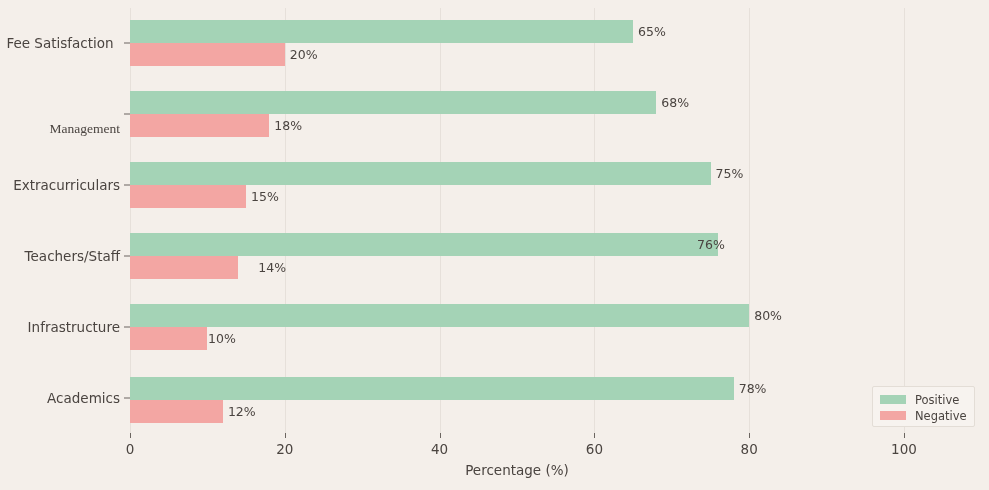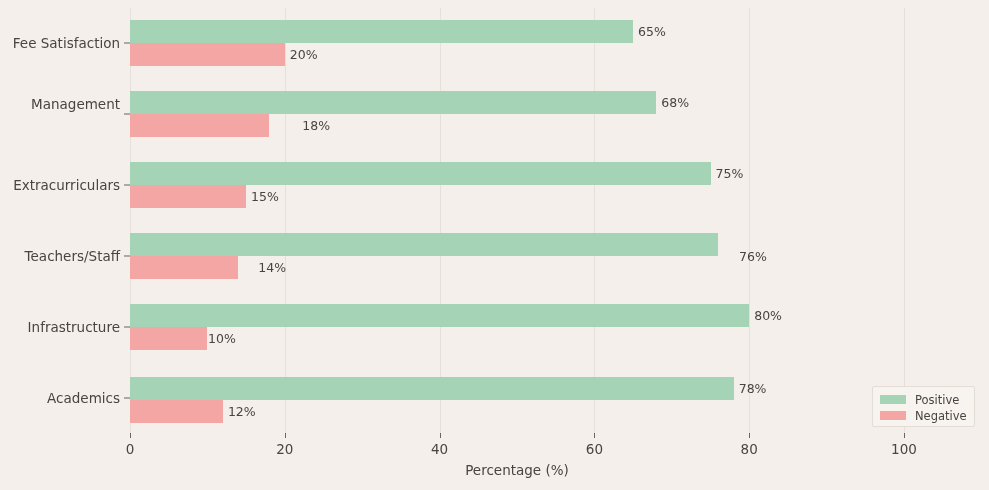--- a/index.html
+++ b/index.html
@@ -170,57 +170,57 @@
           <div class="bar-label negative" style="left: 92.88px;">12%</div>
         </div>
         <div class="bar-group" style="top: 295.75px; height: 46px;">
           <div class="bar positive" style="width: 619.2px; background: rgb(164, 211, 182);"></div>
           <div class="bar-label positive" style="left: 619.2px;">80%</div>
           <div class="bar negative" style="width: 77.4px; background: rgb(243, 166, 163);"></div>
           <div class="bar-label negative" style="left: 73px;">10%</div>
         </div>
         <div class="bar-group" style="top: 224.917px; height: 46px;">
           <div class="bar positive" style="width: 588.24px; background: rgb(164, 211, 182);"></div>
-          <div class="bar-label positive" style="left: 604px; margin-top: 12px;">76%</div>
+          <div class="bar-label positive" style="left: 562px;">76%</div>
           <div class="bar negative" style="width: 108.36px; background: rgb(243, 166, 163);"></div>
           <div class="bar-label negative" style="left: 108.36px; margin-left: 15px;">14%</div>
         </div>
         <div class="bar-group" style="top: 154.083px; height: 46px;">
           <div class="bar positive" style="width: 580.5px; background: rgb(164, 211, 182);"></div>
           <div class="bar-label positive" style="left: 580.5px;">75%</div>
           <div class="bar negative" style="width: 116.1px; background: rgb(243, 166, 163);"></div>
           <div class="bar-label negative" style="left: 116.1px;">15%</div>
         </div>
         <div class="bar-group" style="top: 83.25px; height: 46px;">
           <div class="bar positive" style="width: 526.32px; background: rgb(164, 211, 182);"></div>
           <div class="bar-label positive" style="left: 526.32px;">68%</div>
           <div class="bar negative" style="width: 139.32px; background: rgb(243, 166, 163);"></div>
-          <div class="bar-label negative" style="left: 139.32px; margin-left: 28px;">18%</div>
+          <div class="bar-label negative" style="left: 139.32px;">18%</div>
         </div>
         <div class="bar-group" style="top: 12.4167px; height: 46px;">
           <div class="bar positive" style="width: 503.1px; background: rgb(164, 211, 182);"></div>
           <div class="bar-label positive" style="left: 503.1px;">65%</div>
           <div class="bar negative" style="width: 154.8px; background: rgb(243, 166, 163);"></div>
           <div class="bar-label negative" style="left: 154.8px;">20%</div>
         </div>
       </div>
   </div>
 
   <div id="y-axis">
       <div class="ycat" style="top: 397.583px;">Academics</div>
       <div class="ytick-mark" style="top: 397.583px;"></div>
       <div class="ycat" style="top: 326.75px;">Infrastructure</div>
       <div class="ytick-mark" style="top: 326.75px;"></div>
       <div class="ycat" style="top: 255.917px;">Teachers/Staff</div>
       <div class="ytick-mark" style="top: 255.917px;"></div>
       <div class="ycat" style="top: 185.083px;">Extracurriculars</div>
       <div class="ytick-mark" style="top: 185.083px;"></div>
-      <div class="ycat" style="top: 104px;">Management</div>
+      <div class="ycat" style="top: 129px; font-family: Liberation Serif, serif;">Management</div>
       <div class="ytick-mark" style="top: 114.25px;"></div>
-      <div class="ycat" style="top: 43.4167px;">Fee Satisfaction</div>
+      <div class="ycat" style="top: 43.4167px; text-align: center;">Fee Satisfaction</div>
       <div class="ytick-mark" style="top: 43.4167px;"></div>
     </div>
   <div id="x-axis">
       <div class="xtick-mark" style="left: 130px;"></div>
       <div class="xtick-label" style="left: 130px;">0</div>
       <div class="xtick-mark" style="left: 284.8px;"></div>
       <div class="xtick-label" style="left: 284.8px;">20</div>
       <div class="xtick-mark" style="left: 439.6px;"></div>
       <div class="xtick-label" style="left: 439.6px; text-align: center;">40</div>
       <div class="xtick-mark" style="left: 594.4px;"></div>

